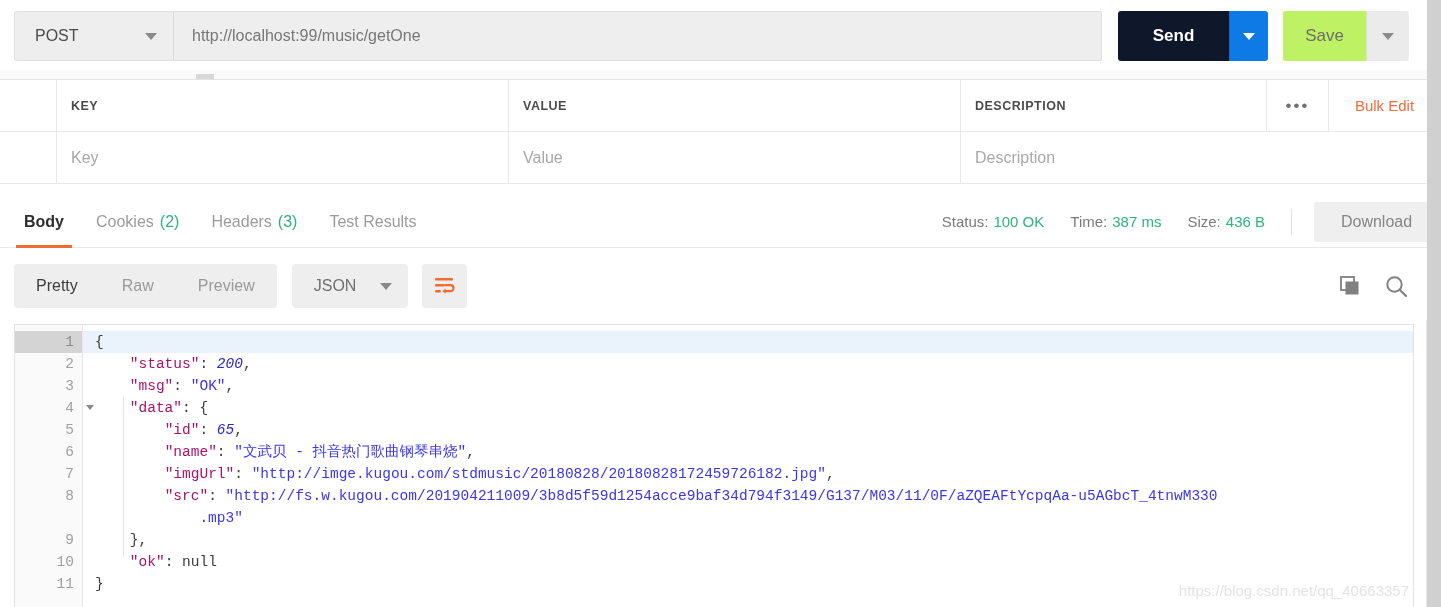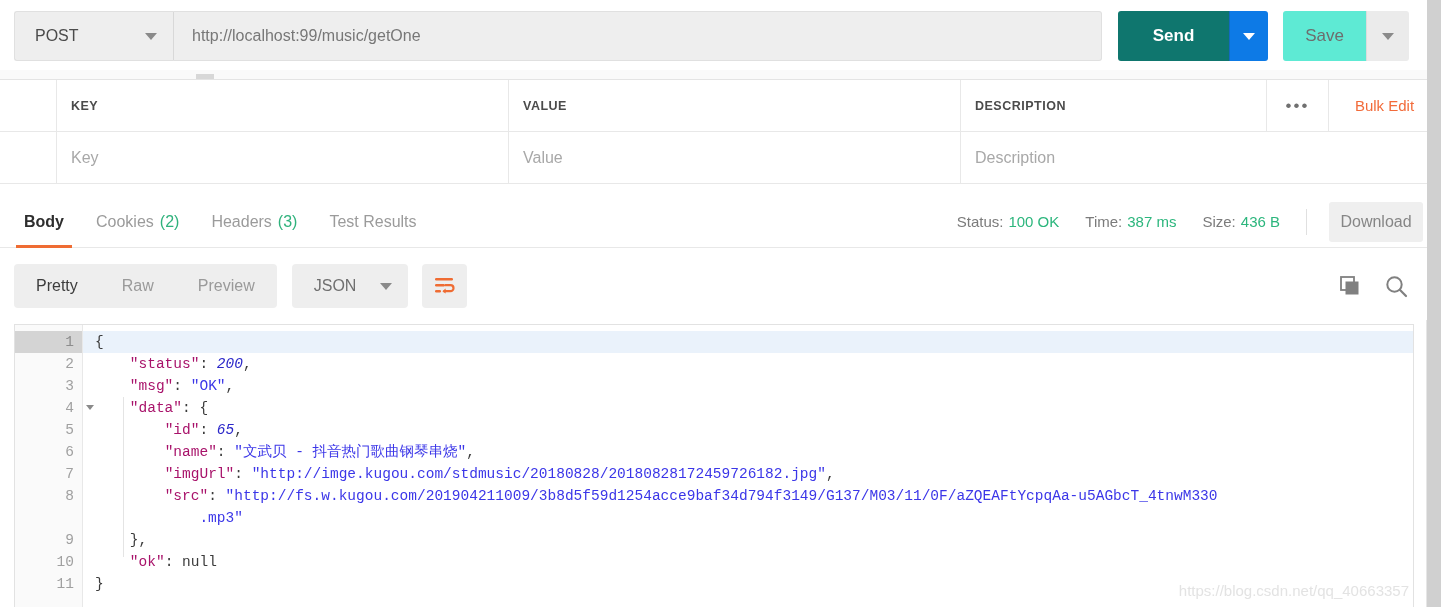--- a/index.html
+++ b/index.html
@@ -50,40 +50,40 @@
     display: flex; align-items: center;
     padding-left: 18px;
     font-size: 16px; color: #777777;
   }
   .send-group {
     display: flex; align-items: center;
     margin-left: 16px;
   }
   .send-btn {
     height: 50px; width: 112px;
-    background: #0f766e;
+    background: #0f172a;
     color: #ffffff;
     font-size: 17px; font-weight: bold;
     display: flex; align-items: center; justify-content: center;
     border-radius: 3px 0 0 3px;
     border-right: 1px solid #1469c2;
     cursor: pointer;
   }
   .send-caret {
     height: 50px; width: 38px;
     background: #0d7ae6;
     border-radius: 0 3px 3px 0;
     display: flex; align-items: center; justify-content: center;
     cursor: pointer;
   }
   .send-caret .caret-down { border-top-color: #ffffff; }
   .save-group { display: flex; align-items: center; margin-left: 15px; }
   .save-btn {
     height: 50px; width: 84px;
-    background: #5eead4;
+    background: #bef264;
     color: #6d6d6d;
     font-size: 17px;
     display: flex; align-items: center; justify-content: center;
     border-radius: 3px 0 0 3px;
     border-right: 1px solid #dcdcdc;
     cursor: pointer;
   }
   .save-caret {
     height: 50px; width: 42px;
     background: #ebebeb;
@@ -165,21 +165,21 @@
   }
   .tab-count { color: #2fb27c; margin-left: 6px; }
   .resp-meta {
     margin-left: auto; display: flex; align-items: center;
     font-size: 15px; color: #7b7b7b;
   }
   .meta-item { margin-right: 26px; white-space: nowrap; }
   .meta-val { color: #2cb67d; margin-left: 5px; }
   .meta-sep { width: 1px; height: 26px; background: #e0e0e0; margin-right: 22px; }
   .download-btn {
-    width: 94px; height: 40px; margin-right: 18px;
+    width: 125px; height: 40px; margin-right: 2px;
     background: #efefef; border-radius: 3px;
     display: flex; align-items: center; justify-content: center;
     color: #868686; font-size: 16px; cursor: pointer;
   }
 
   
   .fmt-bar {
     position: absolute; left: 0; top: 248px;
     width: 1441px; height: 76px;
     display: flex; align-items: center;

